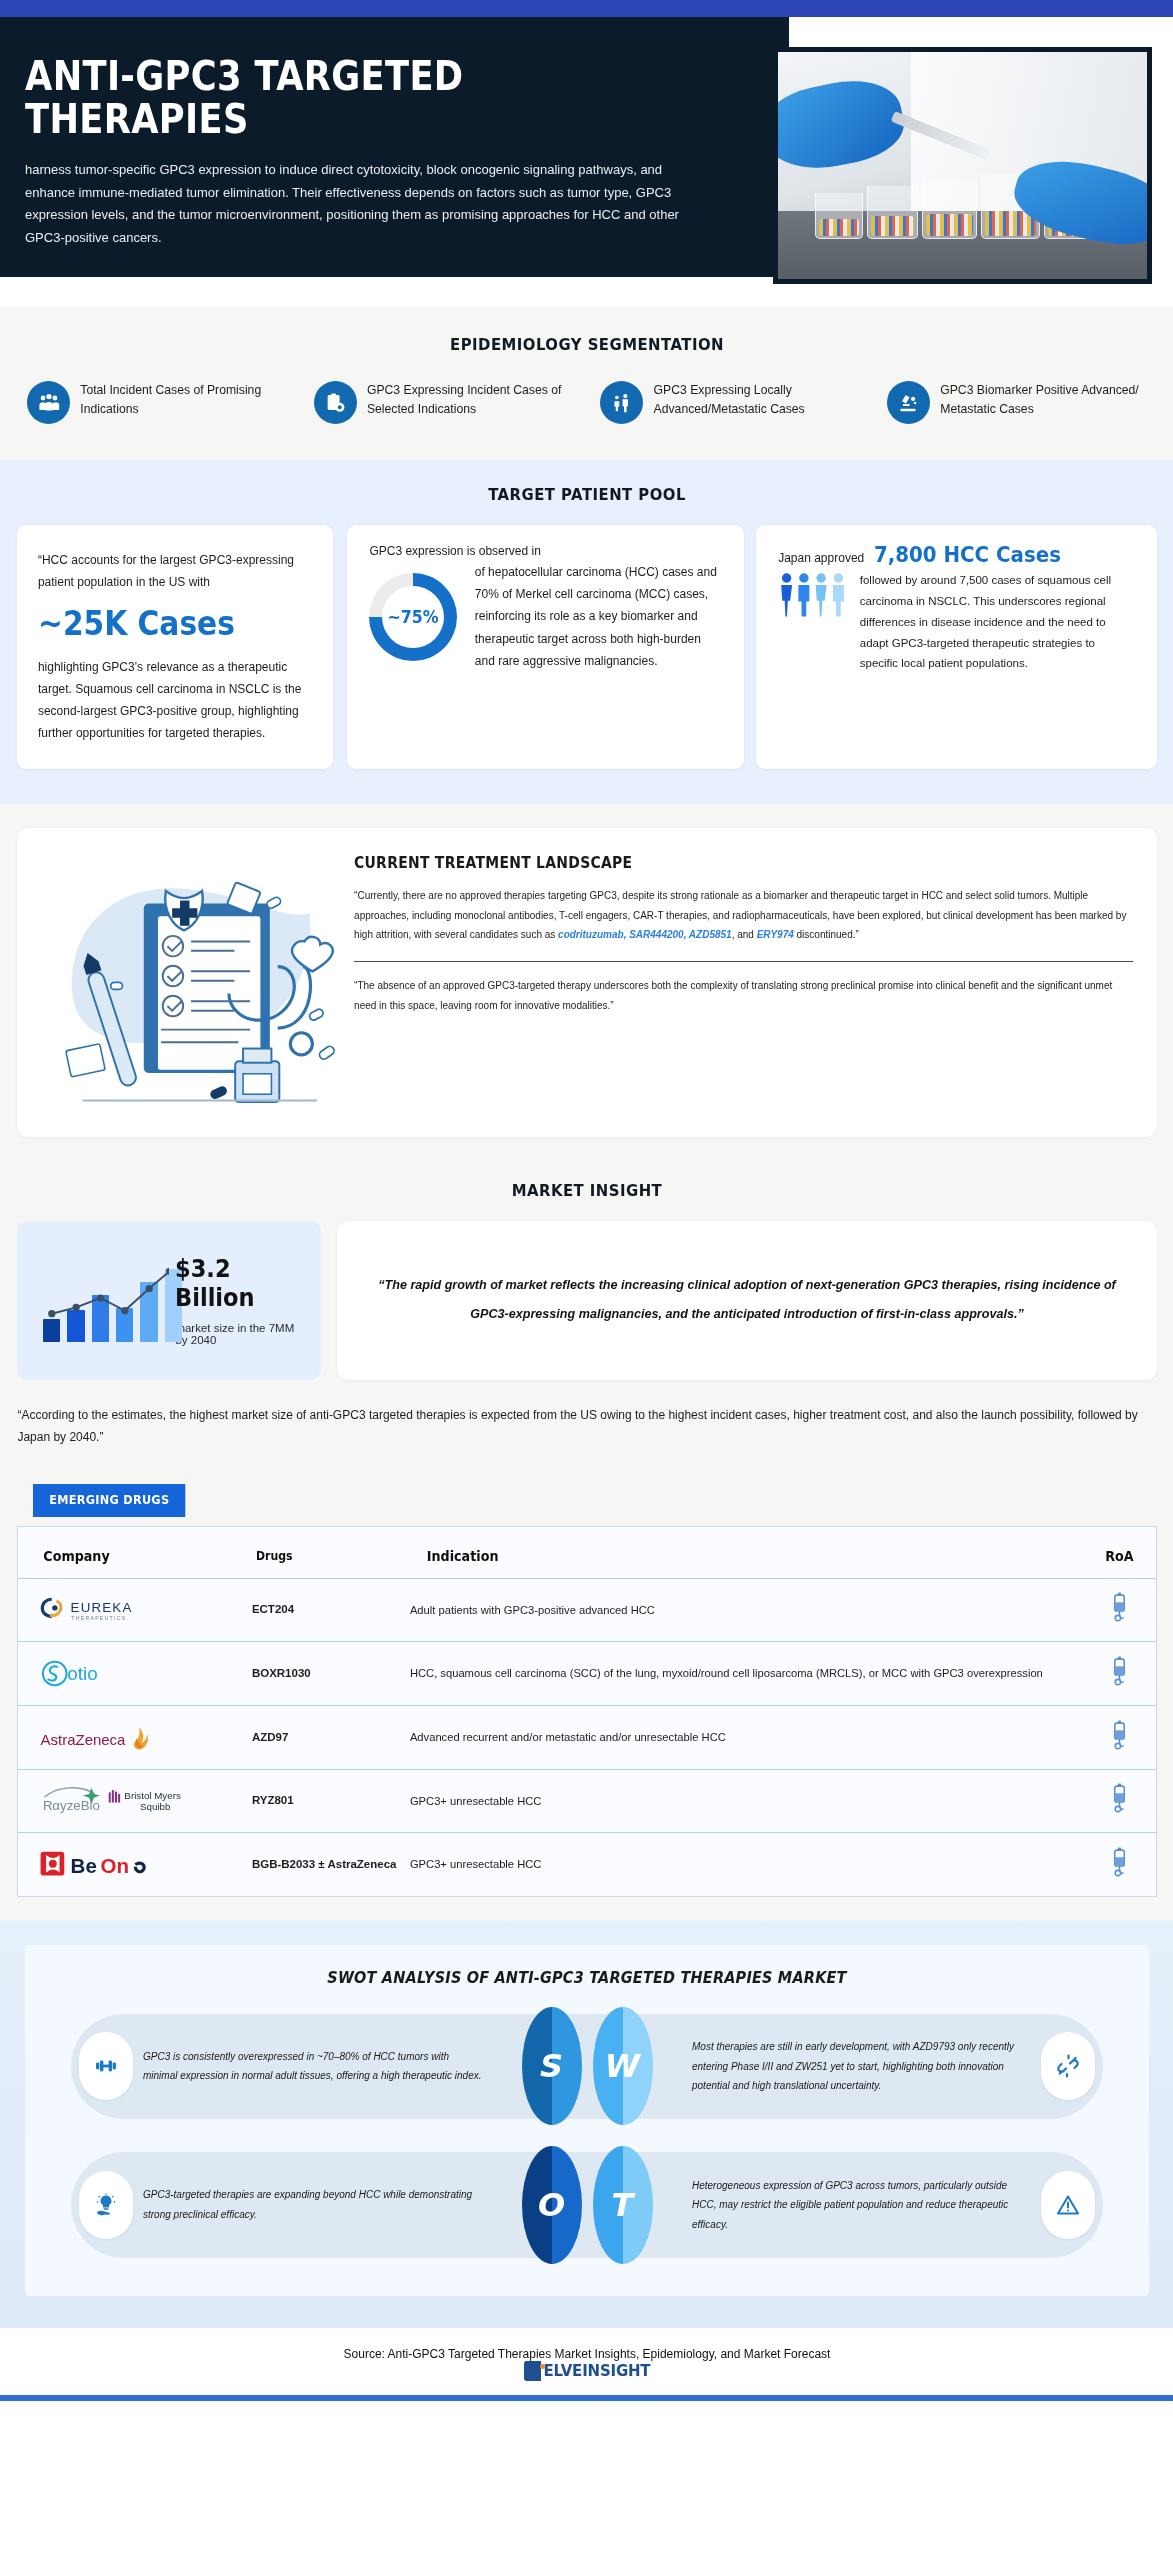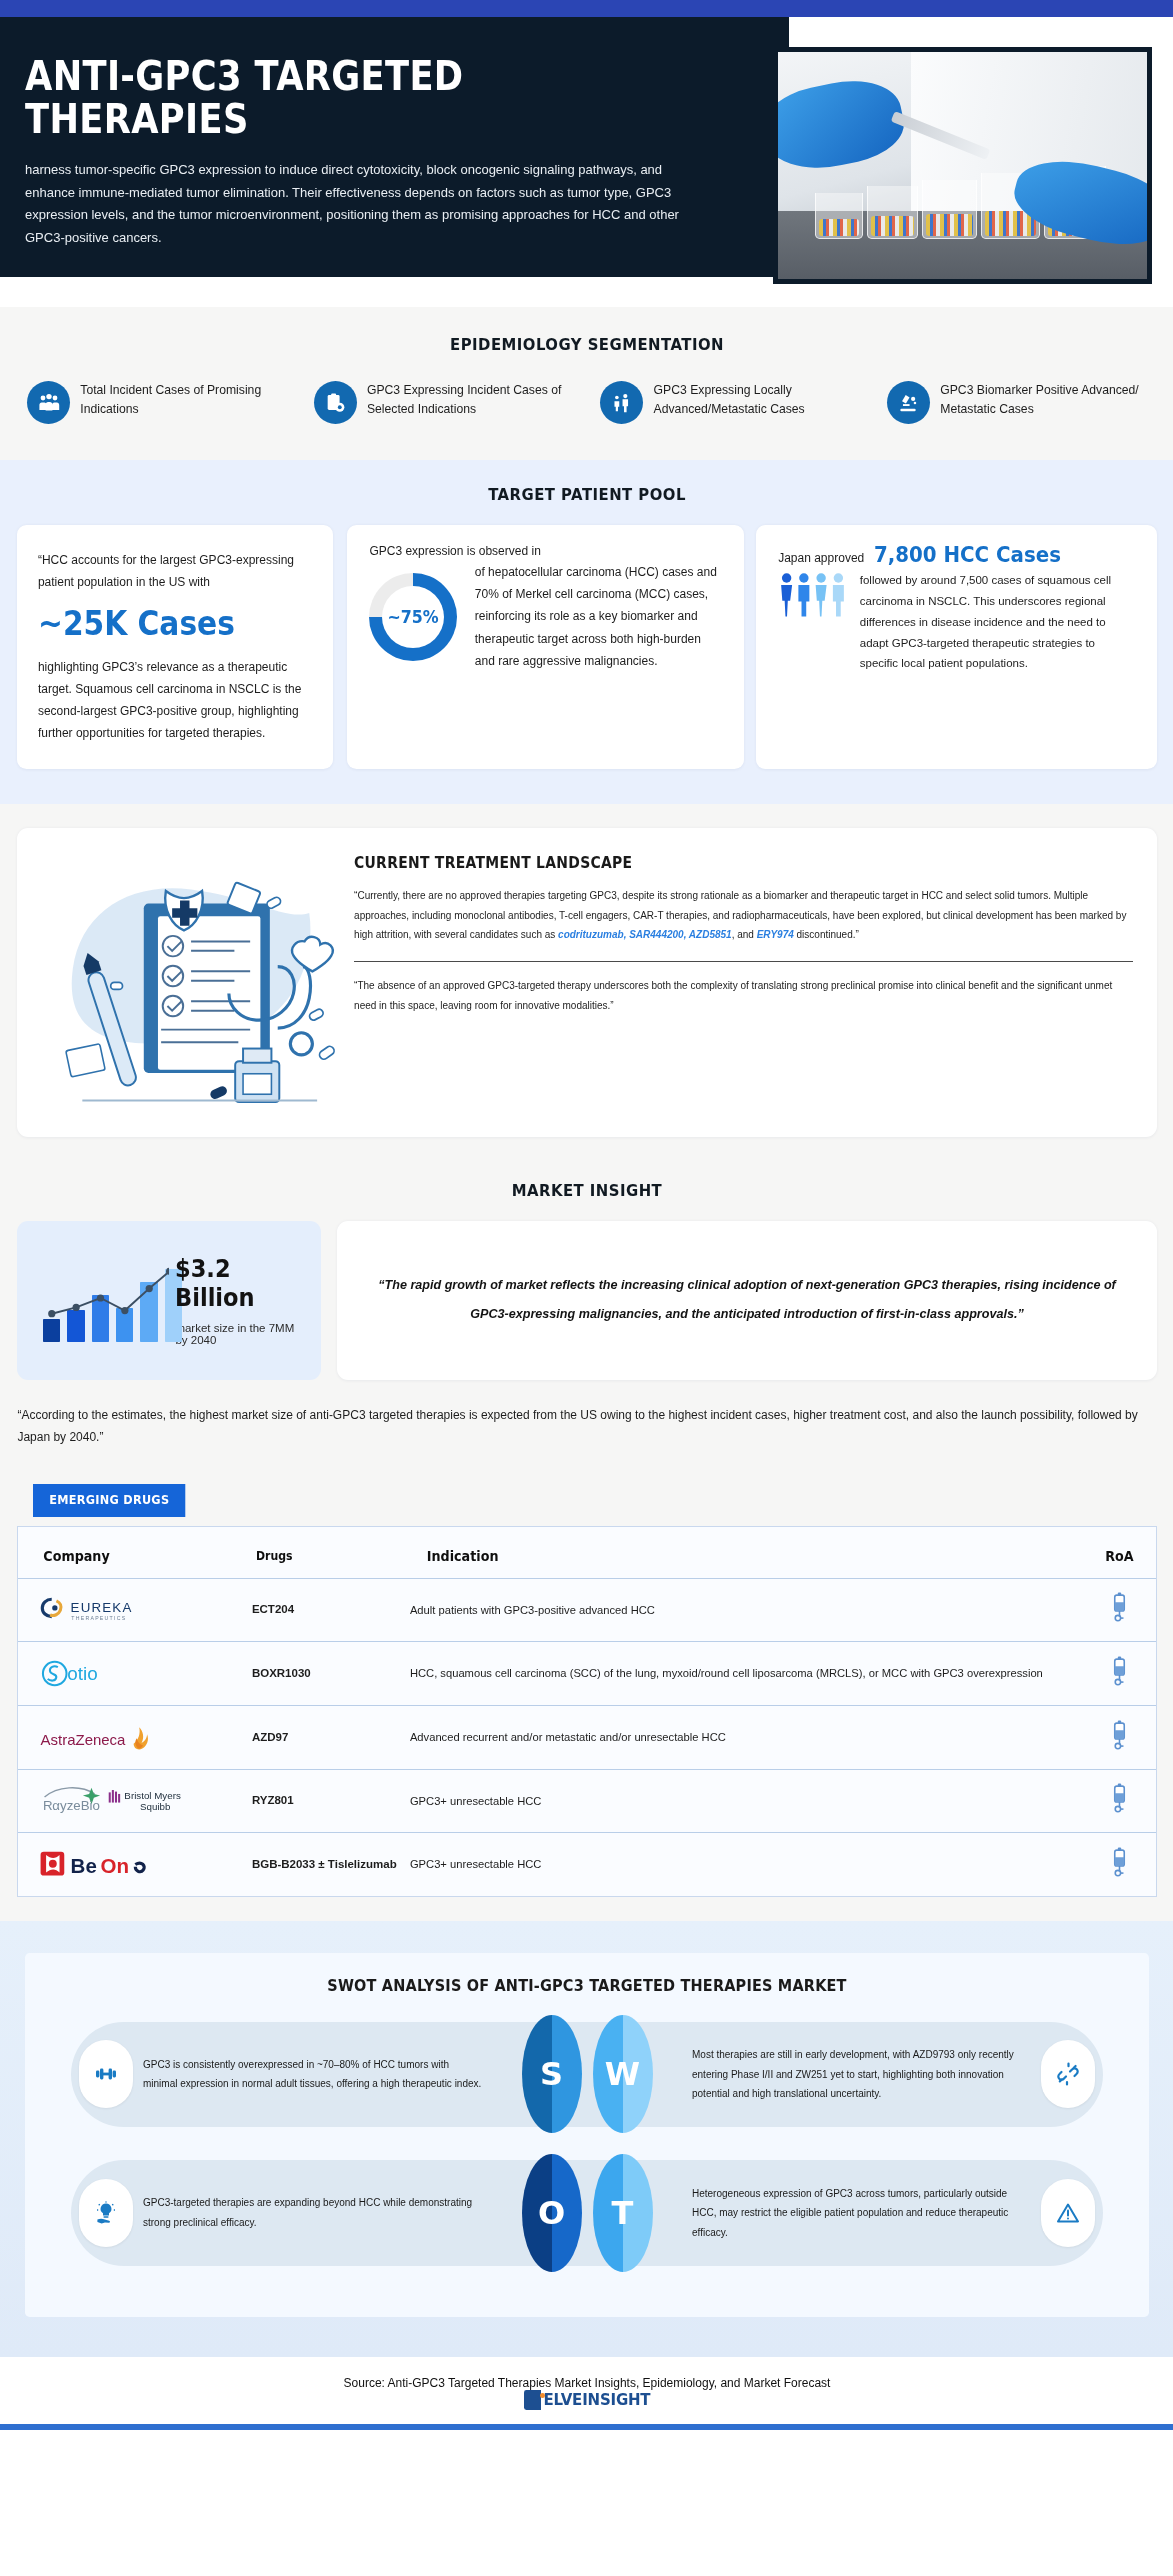--- a/index.html
+++ b/index.html
@@ -151,21 +151,21 @@
   }
   table.ed td { padding: 12.6px 0; font-size: 11.2px; color:#1d1d1d; line-height:1.65; vertical-align: middle; border-top:1.6px solid #b9cee8; }
   .c-company { width: 233px; padding-left: 20.5px !important; }
   .c-drug { width: 158px; font-weight: 700; font-size: 11.5px !important; }
   .c-ind { padding-right: 19px !important; }
   .c-roa { width: 73px; text-align:center; }
   .logo { height: 35px; display:flex; align-items:center; }
 
   
   .swot-wrap { background: linear-gradient(180deg,#e6f0fb,#dfeaf8); padding: 24px 0 32px; }
-  .swot-card { margin: 8px 25px; background:#f4f9ff; border-radius: 4.7px; padding: 24px 0 45px; }
+  .swot-card { margin: 0 25px; background:#f4f9ff; border-radius: 4.7px; padding: 24px 0 32px; font-style: italic; }
   .swot-row { position: relative; display:flex; align-items:center; justify-content:center; margin-top: 20.5px; height: 118px; }
   .swot-band {
     position:absolute; left: 46px; right: 46px; top: 6.3px; bottom: 6.3px;
     background:#dde8f2; border-radius: 55px;
   }
   .swot-ic {
     position:absolute; z-index:3; width: 54px; height: 68px; border-radius: 35px;
     background:#fff; display:flex; align-items:center; justify-content:center;
     box-shadow: 0 0.8px 2.4px rgba(0,0,0,.07);
   }
@@ -569,21 +569,21 @@
                 <svg width="150" height="35" viewBox="0 0 190 44" style="font-size:14.2px">
                   <rect x="2" y="6" width="30" height="30" rx="4" fill="#d8232a"></rect>
                   <path d="M9 10c6 5 12 5 17 0v22c-5-5-11-5-17 0z" fill="#fff"></path>
                   <circle cx="17.5" cy="21" r="5" fill="#d8232a"></circle>
                   <text x="40" y="33" font-family="Liberation Sans, sans-serif" font-weight="bold" font-size="26" fill="#11224a">Be</text>
                   <text x="78" y="33" font-family="Liberation Sans, sans-serif" font-weight="bold" font-size="26" fill="#d8232a">On</text>
                   <path d="M122 22c8-5 14 2 10 7-3 4-10 2-10-4" fill="none" stroke="#11224a" stroke-width="4"></path>
                 </svg>
               </div>
             </td>
-            <td class="c-drug">BGB-B2033 ± Tislelizumab</td>
+            <td class="c-drug">BGB-B2033 ± AstraZeneca</td>
             <td class="c-ind">GPC3+ unresectable HCC</td>
             <td class="c-roa">
               <svg width="19" height="32" viewBox="0 0 24 40">
                 <rect x="6" y="5" width="12" height="20" rx="2.6" fill="#fff" stroke="#5b90cf" stroke-width="2"></rect>
                 <path d="M6 14h12v8.4a2.6 2.6 0 0 1-2.6 2.6H8.6A2.6 2.6 0 0 1 6 22.4z" fill="#6e9fd8"></path>
                 <rect x="10" y="1.6" width="4" height="4" rx="1" fill="#5b90cf"></rect>
                 <path d="M12 25v7" stroke="#5b90cf" stroke-width="2" fill="none"></path>
                 <circle cx="10" cy="34" r="3.4" fill="none" stroke="#5b90cf" stroke-width="2"></circle>
                 <path d="M13.4 34h3.6" stroke="#5b90cf" stroke-width="2"></path>
               </svg>

